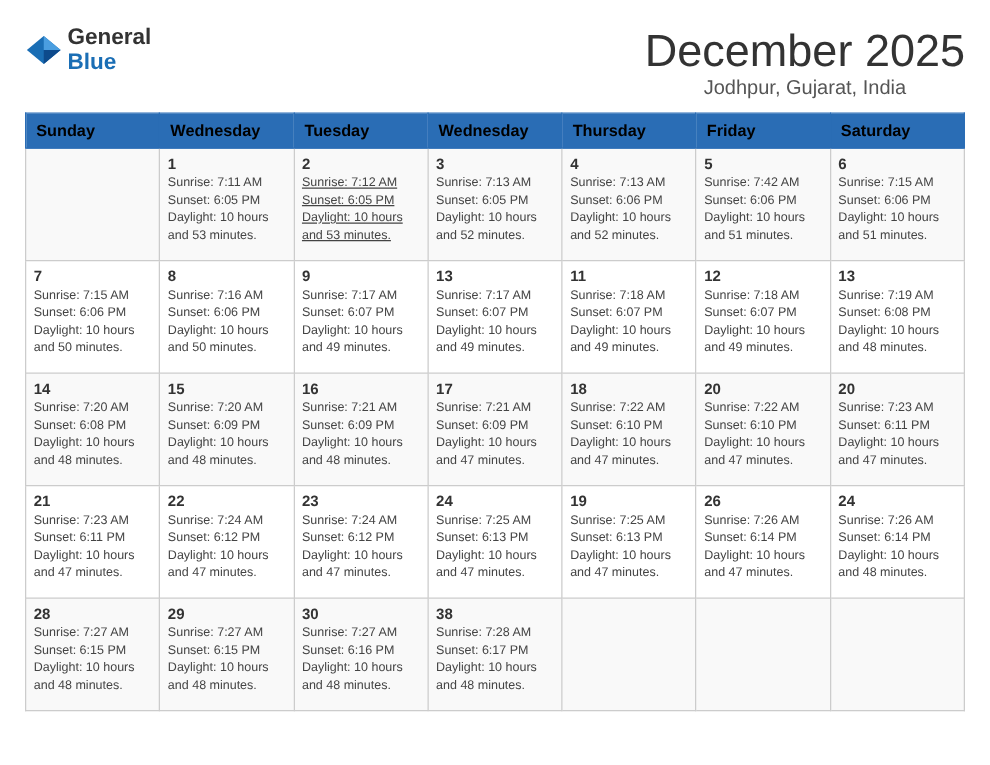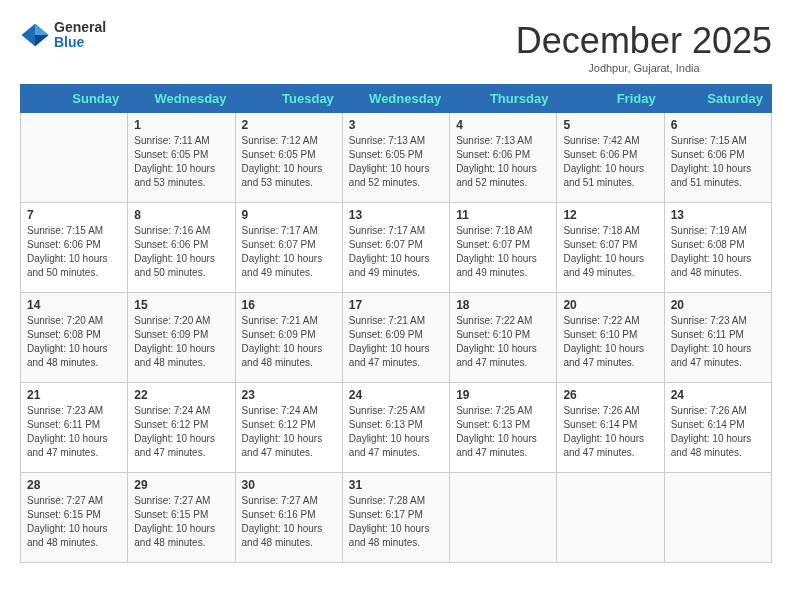--- a/index.html
+++ b/index.html
@@ -17,52 +17,52 @@
       margin-bottom: 10px;
     }
     .logo {
       display: flex;
       align-items: center;
       gap: 4px;
     }
     .logo-text {
       display: flex;
       flex-direction: column;
-      font-size: 14px;
+      font-size: 18px;
       font-weight: bold;
       color: #333;
       line-height: 1.1;
     }
     .logo-text span.general { color: #333; }
     .logo-text span.blue { color: #1a6eb5; }
     .logo-icon {
       width: 30px;
       height: 30px;
     }
     .title-block {
       text-align: center;
     }
     .month-year {
       font-size: 36px;
       color: #333;
       font-weight: normal;
     }
     .location {
-      font-size: 11px;
+      font-size: 16px;
       color: #555;
     }
     table {
       width: 100%;
       border-collapse: collapse;
       table-layout: fixed;
     }
     thead tr th {
       background-color: #2a6db5;
-      color: #5eead4;
-      text-align: right;
+      color: #000000;
+      text-align: left;
       padding: 6px 8px;
       font-size: 13px;
       font-weight: bold;
       border: 1px solid #2a6db5;
     }
     tbody tr td {
       border: 1px solid #ccc;
       vertical-align: top;
       padding: 5px 6px;
       min-height: 80px;
@@ -129,21 +129,21 @@
         <td class="empty-cell"></td>
         <td>
           <span class="day-num">1</span>
           <div class="cell-content" style="white-space: pre-line;">Sunrise: 7:11 AM
 Sunset: 6:05 PM
 Daylight: 10 hours
 and 53 minutes.</div>
         </td>
         <td>
           <span class="day-num">2</span>
-          <div class="cell-content" style="white-space: pre-line;">Sunrise: 7:12 AM
+          <div class="cell-content" style="white-space: pre-line; text-decoration: underline;">Sunrise: 7:12 AM
 Sunset: 6:05 PM
 Daylight: 10 hours
 and 53 minutes.</div>
         </td>
         <td>
           <span class="day-num">3</span>
           <div class="cell-content" style="white-space: pre-line;">Sunrise: 7:13 AM
 Sunset: 6:05 PM
 Daylight: 10 hours
 and 52 minutes.</div>
@@ -339,21 +339,21 @@
 and 48 minutes.</div>
         </td>
         <td>
           <span class="day-num">30</span>
           <div class="cell-content" style="white-space: pre-line;">Sunrise: 7:27 AM
 Sunset: 6:16 PM
 Daylight: 10 hours
 and 48 minutes.</div>
         </td>
         <td>
-          <span class="day-num">31</span>
+          <span class="day-num">38</span>
           <div class="cell-content" style="white-space: pre-line;">Sunrise: 7:28 AM
 Sunset: 6:17 PM
 Daylight: 10 hours
 and 48 minutes.</div>
         </td>
         <td class="empty-cell"></td>
         <td class="empty-cell"></td>
         <td class="empty-cell"></td>
       </tr>
     </tbody>

